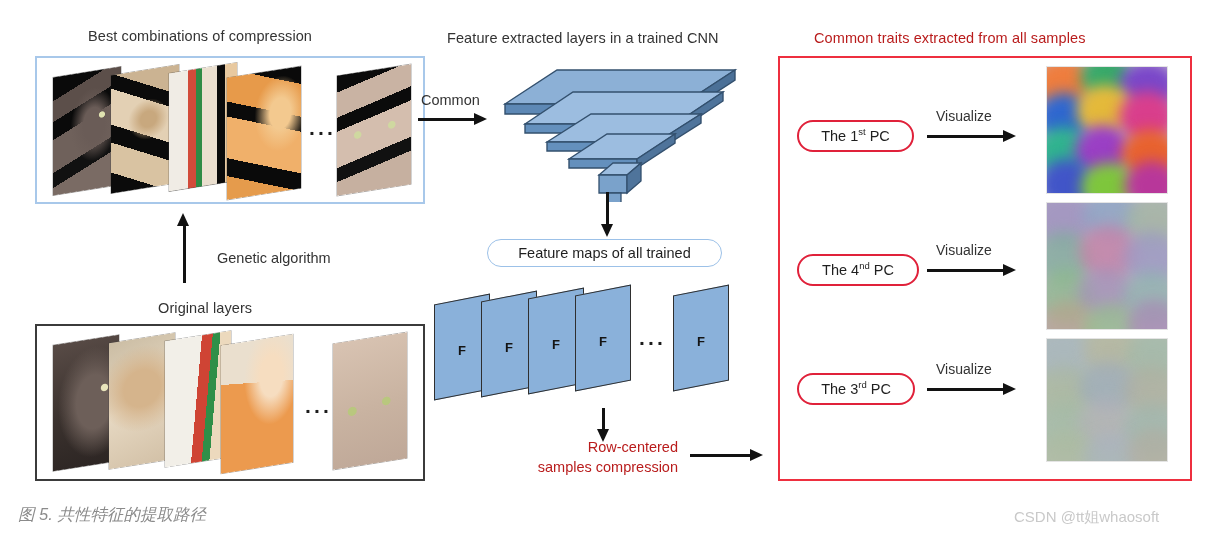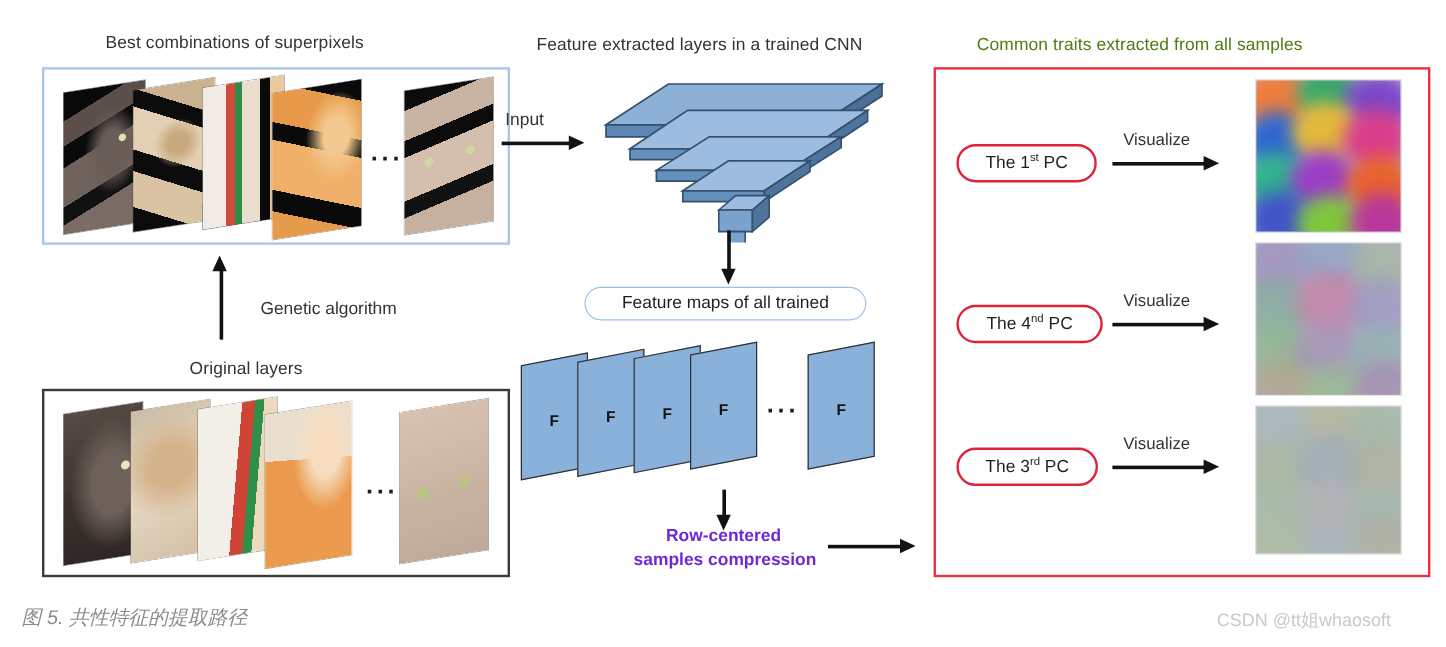--- a/index.html
+++ b/index.html
@@ -17,28 +17,28 @@
   }
 
   
   .panel-title {
     position: absolute;
     font-size: 14.5px;
     color: #333;
     white-space: nowrap;
     letter-spacing: .1px;
   }
-  .panel-title.red { color: #4d7c0f; }
+  .panel-title.red { color: #b91c1c; }
   .label {
     position: absolute;
     font-size: 14.5px;
     color: #333;
     white-space: nowrap;
   }
-  .label.red { color: #6d28d9; text-align: center; line-height: 20px; font-weight: bold; }
+  .label.red { color: #b91c1c; text-align: right; line-height: 20px; }
 
   
   .box {
     position: absolute;
     background: #fff;
     box-sizing: border-box;
   }
   .box.blue   { border: 2px solid #a8c8ea; }
   .box.dark   { border: 2.5px solid #3b3b3b; }
   .box.red    { border: 2.5px solid #ee2f3f; }
@@ -146,21 +146,21 @@
   .watermark {
     position: absolute;
     font-size: 15px;
     color: #c9c9c9;
     white-space: nowrap;
   }
 </style>
 </head>
 <body>
 
-<div class="panel-title" style="left:88px; top:28px;">Best combinations of superpixels</div>
+<div class="panel-title" style="left:88px; top:28px;">Best combinations of compression</div>
 
 <div class="box blue" style="left:35px; top:56px; width:390px; height:148px;">
   <div class="card skew" style="left:16px; top:14px; width:68px; height:118px;
               background-image:
                 radial-gradient(circle at 72% 38%, #dfe2b0 3%, transparent 4%),
                 radial-gradient(ellipse at 60% 45%, #6a5c57 18%, transparent 40%),
                 linear-gradient(155deg,#0a0a0a 0 16%, #5c4f4a 16% 30%, #0a0a0a 30% 42%, #6f615b 42% 64%, #111 64% 74%, #7a6b64 74% 100%);"></div>
   <div class="card skew" style="left:74px; top:12px; width:68px; height:118px;
               background-image:
                 radial-gradient(circle at 55% 42%, #c8a87e 10%, transparent 26%),
@@ -208,21 +208,21 @@
   <div class="ellipsis" style="left:268px; top:82px;">···</div>
   <div class="card skew" style="left:296px; top:12px; width:74px; height:126px;
               background-image:
                 radial-gradient(circle at 26% 56%, #b9c77e 4.5%, transparent 5.5%),
                 radial-gradient(circle at 72% 52%, #b9c77e 4.5%, transparent 5.5%),
                 linear-gradient(170deg,#d8c3b2 0%, #c9b3a1 55%, #bfa898 100%);"></div>
 </div>
 
 <div class="panel-title" style="left:447px; top:30px;">Feature extracted layers in a trained CNN</div>
 
-<div class="label" style="left:421px; top:92px;">Input</div>
+<div class="label" style="left:421px; top:92px;">Common</div>
 <div class="arrow-shaft" style="left:418px; top:118px; width:58px; height:2.6px;"></div>
 <div class="arrow-head right" style="left:474px; top:113px;"></div>
 
 <div class="cnn" style="left:495px; top:62px;">
   <svg width="250" height="140" viewBox="0 0 250 140">
 
     <polygon points="10,42 62,8 240,8 188,42" fill="#8cb0d6" stroke="#33506e" stroke-width="1.4"></polygon>
     <polygon points="10,42 188,42 188,52 10,52" fill="#5d88b5" stroke="#33506e" stroke-width="1.4"></polygon>
     <polygon points="188,42 240,8 240,18 188,52" fill="#4b7097" stroke="#33506e" stroke-width="1.4"></polygon>
 

